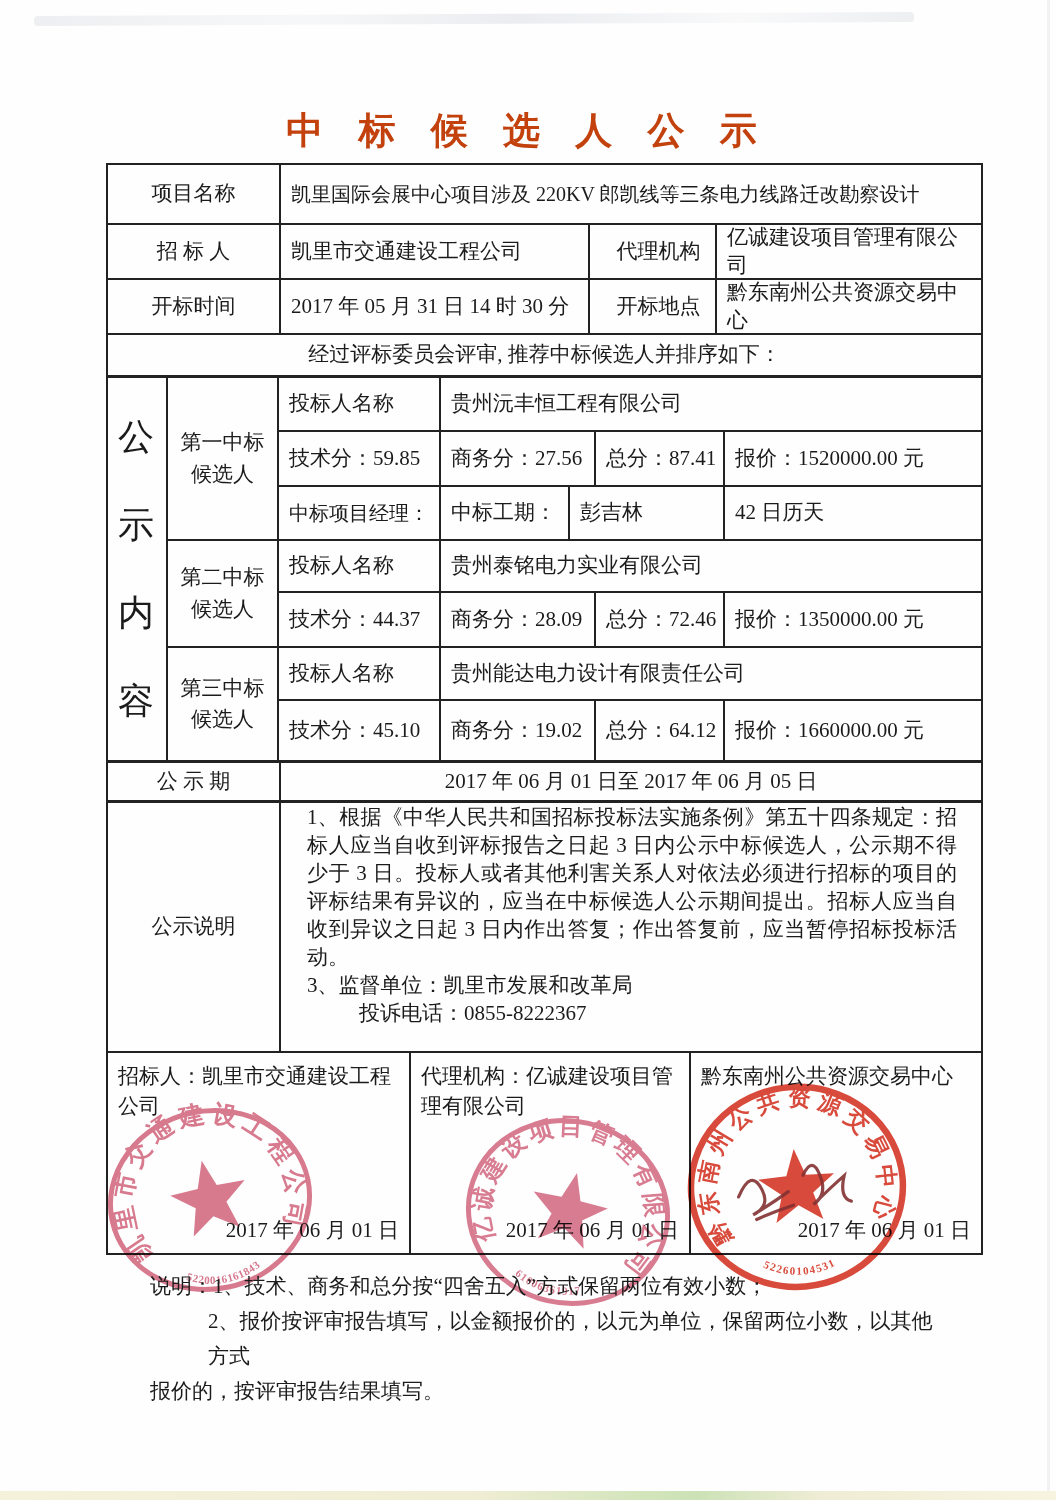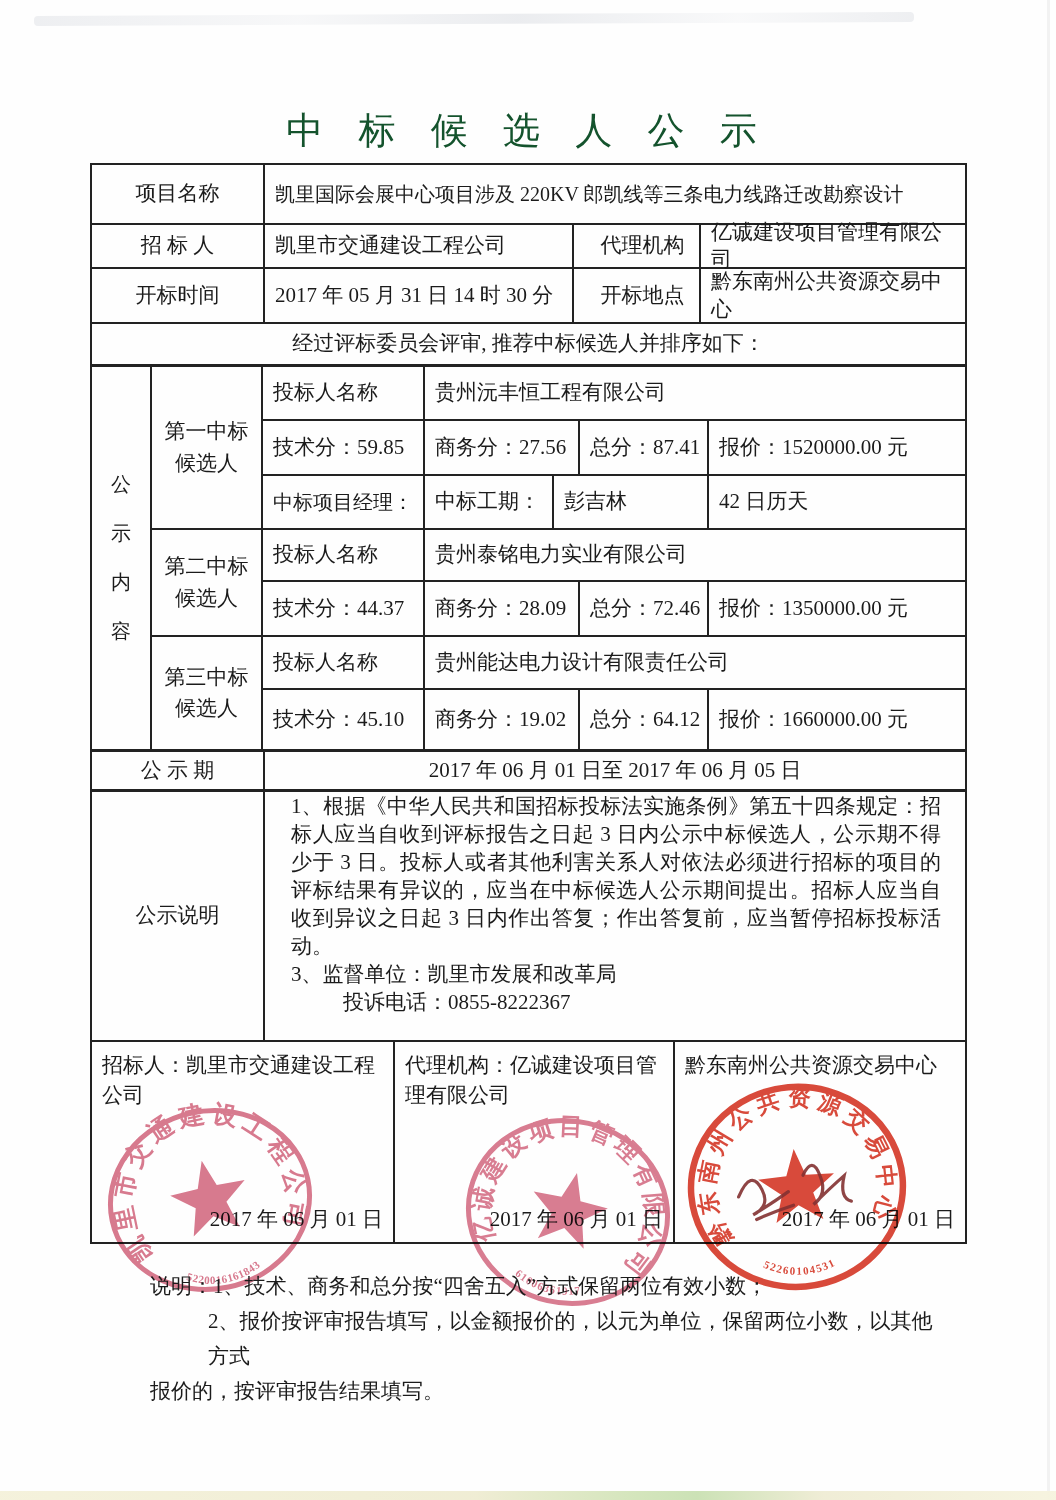--- a/index.html
+++ b/index.html
@@ -7,42 +7,42 @@
         font-family:"Liberation Serif","DejaVu Serif",serif;color:#1b1b1b;overflow:hidden;margin:0 auto;}
   
   .scan-streak{position:absolute;left:34px;top:14px;width:880px;height:10px;
      background:linear-gradient(90deg,rgba(120,130,150,.12),rgba(120,130,150,.05) 30%,rgba(120,130,150,.14) 55%,rgba(120,130,150,.04) 80%,rgba(120,130,150,.12));
      transform:rotate(-.25deg);border-radius:4px;}
   .scan-bottom{position:absolute;left:0;bottom:0;width:1056px;height:9px;
      background:linear-gradient(90deg,#f4f1da 0%,#efecd2 45%,#d2e4b9 60%,#c9e0b2 66%,#efecd4 78%,#f6f3de 100%);opacity:.95;}
   .scan-right{position:absolute;right:6px;top:0;width:3px;height:1500px;background:rgba(140,140,140,.10);}
 
   .doc-title{position:absolute;left:0;top:106px;width:1056px;text-align:center;margin:0;
-     font-size:37px;font-weight:normal;letter-spacing:13px;color:#14532d;}
-
-  .doc-table{position:absolute;left:90px;top:163px;width:873px;border:2px solid #222;background:transparent;}
+     font-size:37px;font-weight:bold;letter-spacing:13px;color:#c2410c;}
+
+  .doc-table{position:absolute;left:106px;top:163px;width:873px;border:2px solid #222;background:transparent;}
   .trow{display:flex;border-bottom:2px solid #222;box-sizing:border-box;}
   .trow.thick{border-bottom-width:3px;}
   .trow:last-child{border-bottom:none;}
   .cell{box-sizing:border-box;border-right:2px solid #222;display:flex;align-items:center;
         padding:0 10px;font-size:21px;line-height:1.3;}
   .cell.last{border-right:none;}
   .cell.center{justify-content:center;text-align:center;}
   .w-label{width:173px;flex:none;}
   .w-val1{width:309px;flex:none;}
   .w-lab2{width:115px;flex:none;margin-left:12px;}
   .grow{flex:1 1 auto;}
 
-  .h62{height:60px}.h59{height:44px}.h57{height:55px}.h45{height:43px}
+  .h62{height:60px}.h59{height:55px}.h57{height:55px}.h45{height:43px}
 
   
   .cand-wrap{display:flex;border-bottom:3px solid #222;box-sizing:border-box;}
   .vert-cell{width:60px;flex:none;border-right:2px solid #222;box-sizing:border-box;
      display:flex;align-items:center;justify-content:center;}
-  .vert-inner{width:1.05em;word-break:break-all;text-align:center;font-size:20px;line-height:2.45;letter-spacing:0;}
+  .vert-inner{width:1.05em;word-break:break-all;font-size:36px;line-height:2.45;letter-spacing:0;}
   .cand-col{flex:1 1 auto;display:flex;flex-direction:column;}
   .cand-block{display:flex;border-bottom:2px solid #222;box-sizing:border-box;}
   .cand-block:last-child{border-bottom:none;}
   .rank-cell{width:111px;flex:none;border-right:2px solid #222;box-sizing:border-box;
      display:flex;flex-direction:column;align-items:center;justify-content:center;font-size:21px;line-height:1.5;}
   .cand-rows{flex:1 1 auto;display:flex;flex-direction:column;}
   .crow{display:flex;border-bottom:2px solid #222;box-sizing:border-box;}
   .crow:last-child{border-bottom:none;}
   .c-sub{width:162px;flex:none;}
   .c-s2{width:155px;flex:none;}

